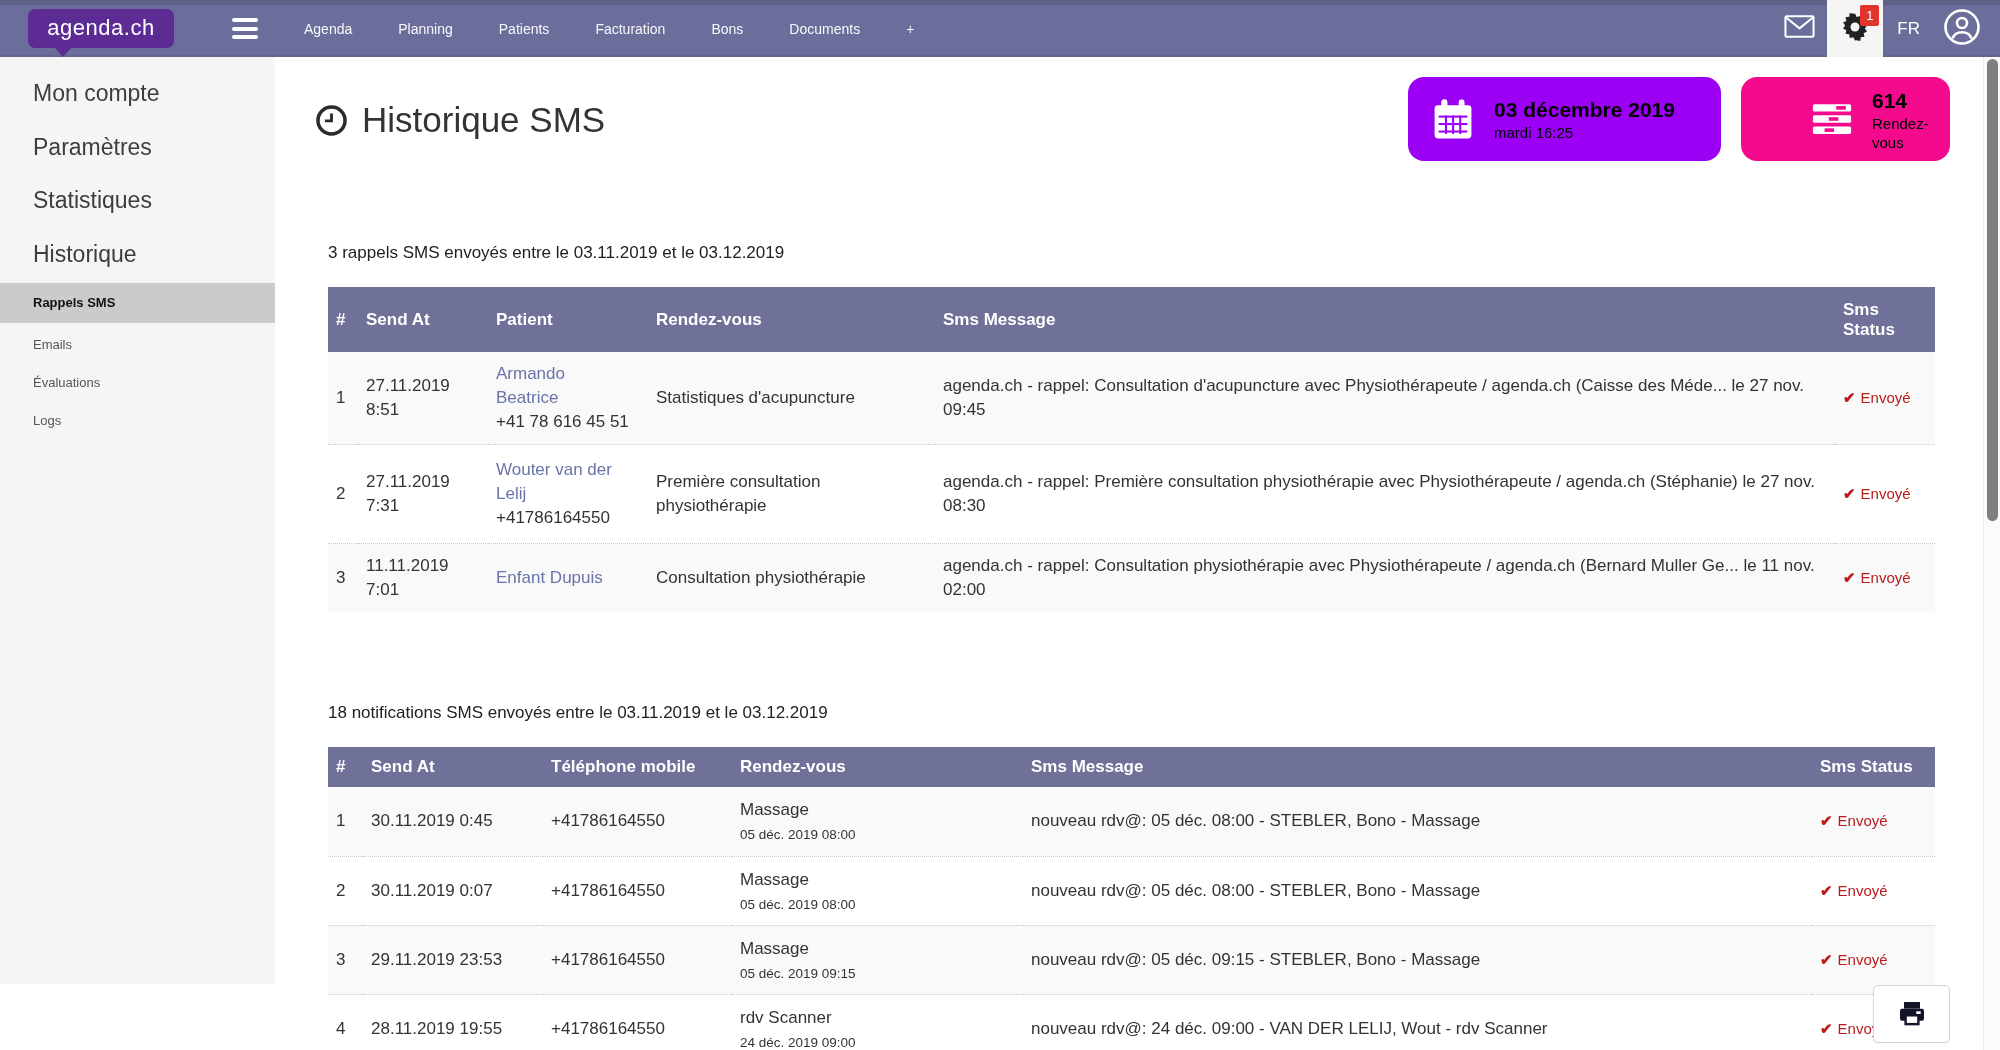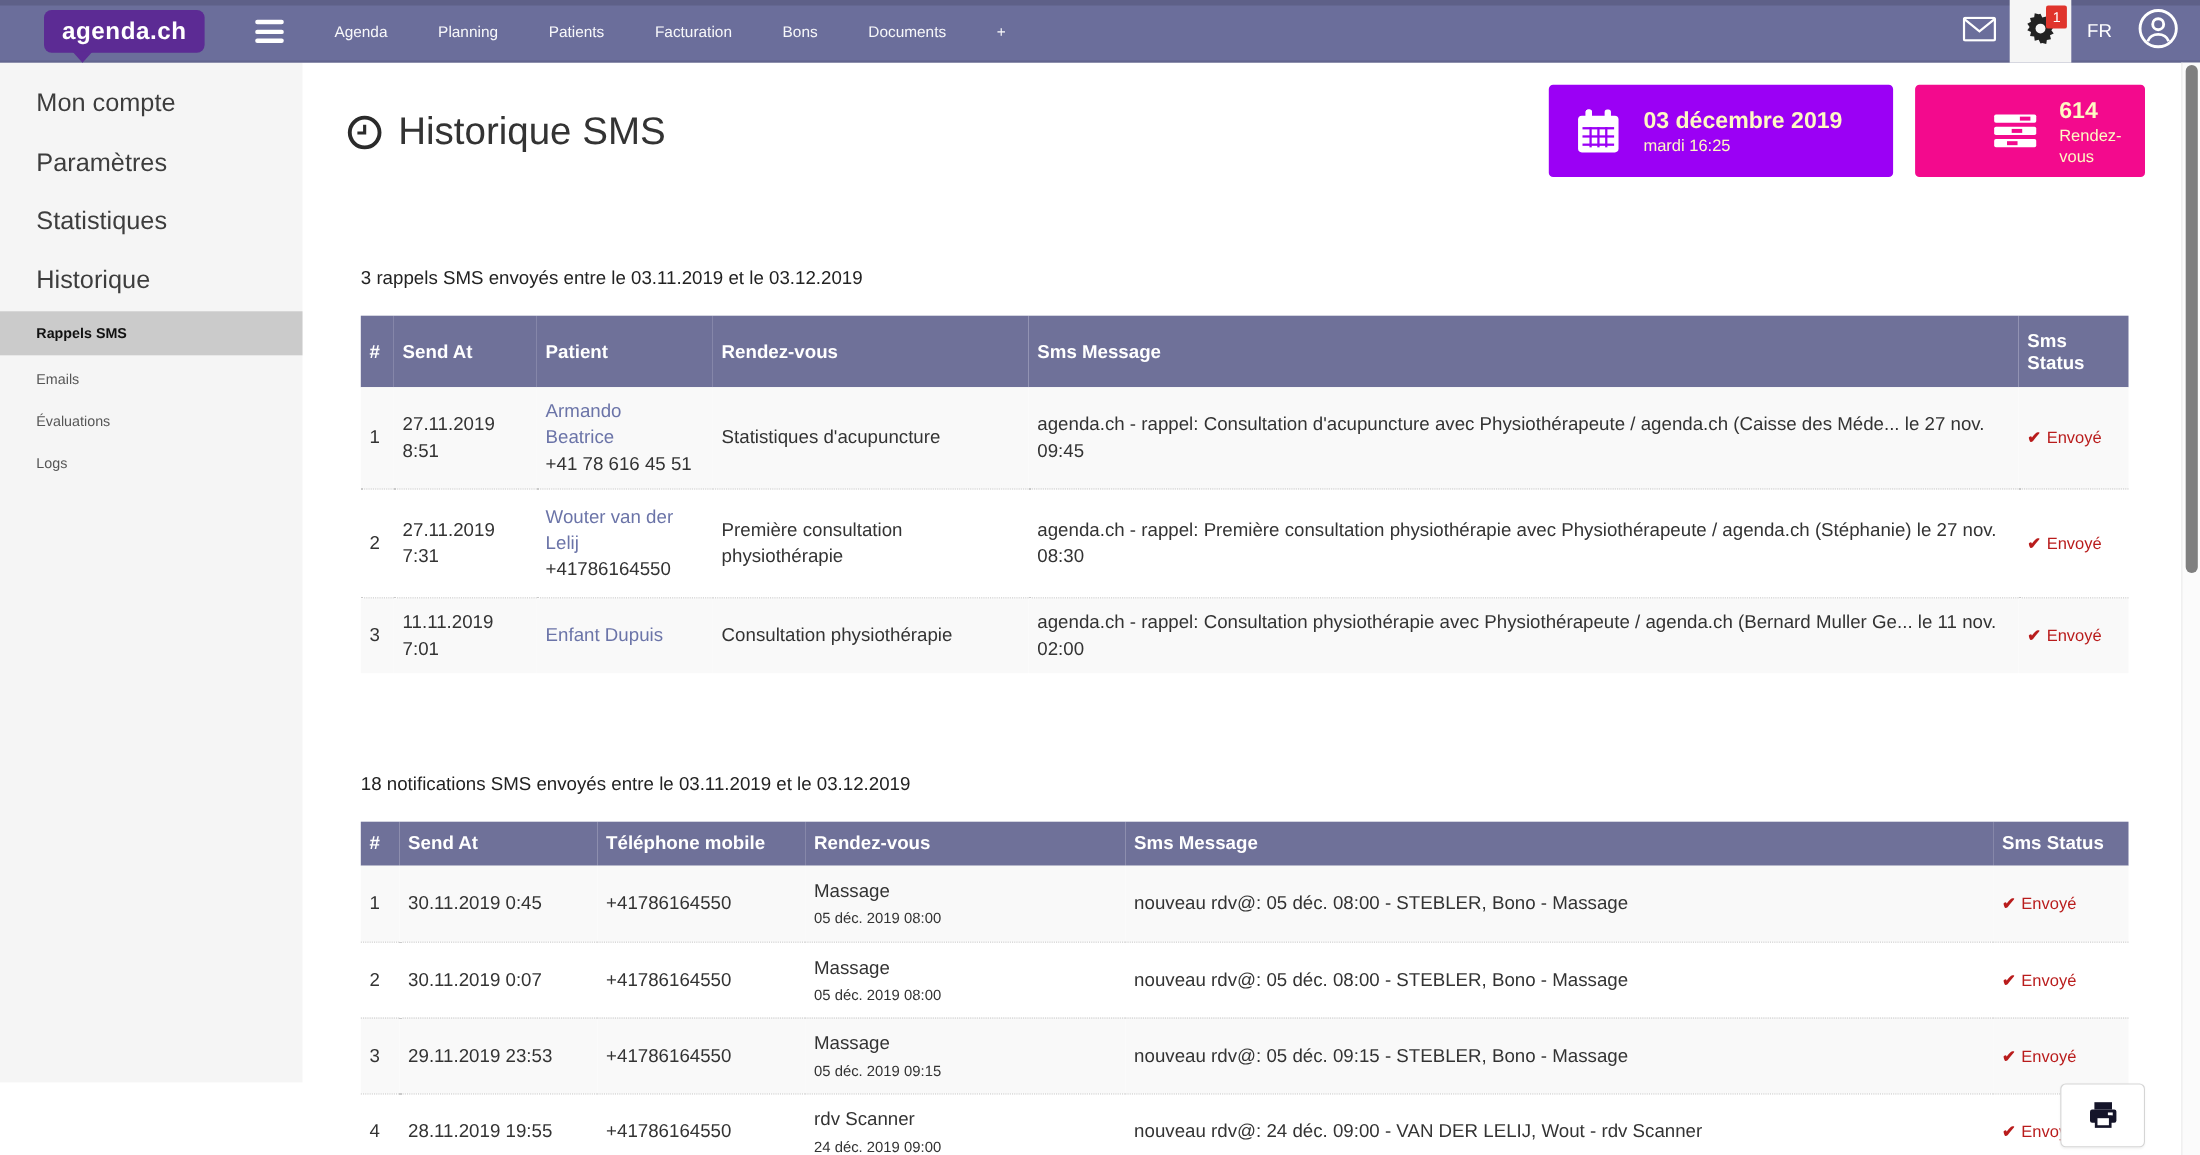--- a/index.html
+++ b/index.html
@@ -4,22 +4,22 @@
 <style>
   * { margin:0; padding:0; box-sizing:border-box; }
   html,body { width:2000px; height:1050px; overflow:hidden; }
   body { font-family:"Liberation Sans", sans-serif; background:#fff; }
   .app { position:relative; width:2000px; height:1050px; overflow:hidden; background:#fff; }
 
   
   .navbar { position:absolute; left:0; top:0; width:2000px; height:57px; background:#6b6e9b;
             box-shadow: inset 0 5px 0 rgba(0,0,0,0.12), inset 0 -2px 0 rgba(0,0,0,0.08);
             display:flex; align-items:center; z-index:30; }
-  .logo { position:absolute; left:40px; top:9px; width:146px; height:39px; background:#5c2b94;
-          border-radius:7px; color:#fff; font-size:22px; font-weight:bold; text-align:center;
+  .logo { position:absolute; left:28px; top:9px; width:146px; height:39px; background:#5c2b94;
+          border-radius:7px; color:#fff; font-size:22px; font-weight:normal; text-align:center;
           line-height:38px; letter-spacing:0.5px; }
   .logo:after { content:""; position:absolute; left:26px; bottom:-9px; border-left:9px solid transparent;
           border-right:9px solid transparent; border-top:10px solid #5c2b94; }
   .nav-links { display:flex; align-items:center; gap:46px; padding-left:232px; }
   .hamburger { width:26px; display:flex; flex-direction:column; gap:4.5px; cursor:pointer; }
   .hamburger span { display:block; height:4px; background:#fff; border-radius:2px; }
   .nav-link { color:rgba(255,255,255,0.95); font-size:14px; cursor:pointer; white-space:nowrap; }
   .nav-right { position:absolute; right:0; top:0; height:57px; display:flex; align-items:center; }
   .nav-icon-box { height:57px; display:flex; align-items:center; justify-content:center; }
   .envelope-box { width:56px; }
@@ -40,21 +40,21 @@
   
   .main { position:absolute; left:275px; top:57px; width:1710px; height:993px; background:#fff; }
 
   .page-title { position:absolute; left:40px; top:43px; display:flex; align-items:center; gap:14px;
                 color:#333; font-size:35px; }
   .breadcrumb { position:absolute; left:27px; top:121px; width:1660px; height:40px; background:#f1f1f1;
                 border-radius:3px; font-size:15px; color:#666; line-height:40px; padding-left:15px; }
   .breadcrumb span { cursor:pointer; }
   .breadcrumb .sep { margin:0 8px; cursor:default; }
 
-  .widget { position:absolute; top:20px; height:84px; border-radius:4px; color:#fef9c3; display:flex;
+  .widget { position:absolute; top:20px; height:84px; border-radius:16px; color:#000000; display:flex;
             align-items:center; cursor:pointer; }
   .widget-date { left:1133px; width:313px; background:#9b00f5; }
   .widget-rdv  { left:1466px; width:209px; background:#f30a8d;padding-left:47px; }
   .widget .w-icon { margin:0 18px 0 22px; display:flex; }
   .w-line1 { font-size:21px; font-weight:600; line-height:27px; }
   .w-line2 { font-size:15px; line-height:19px; }
 
   .section { position:absolute; left:53px; width:1607px; }
   .section-1 { top:186px; }
   .section-2 { top:646px; }

